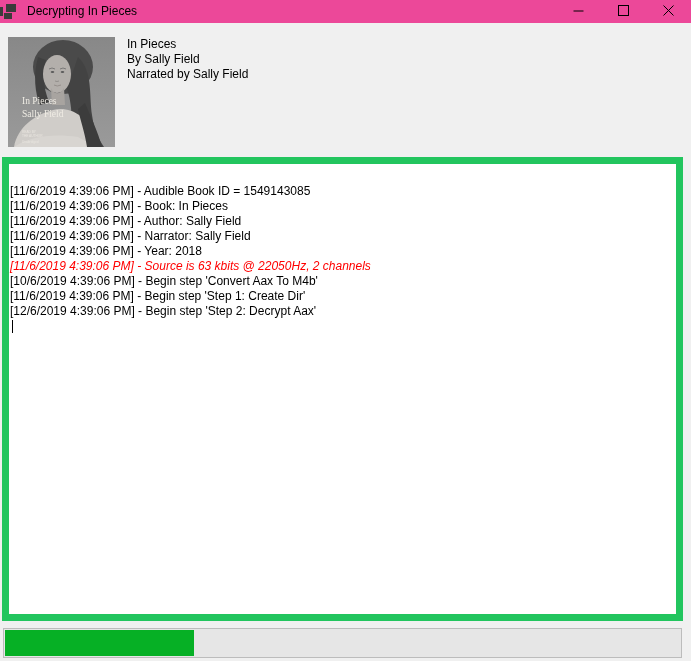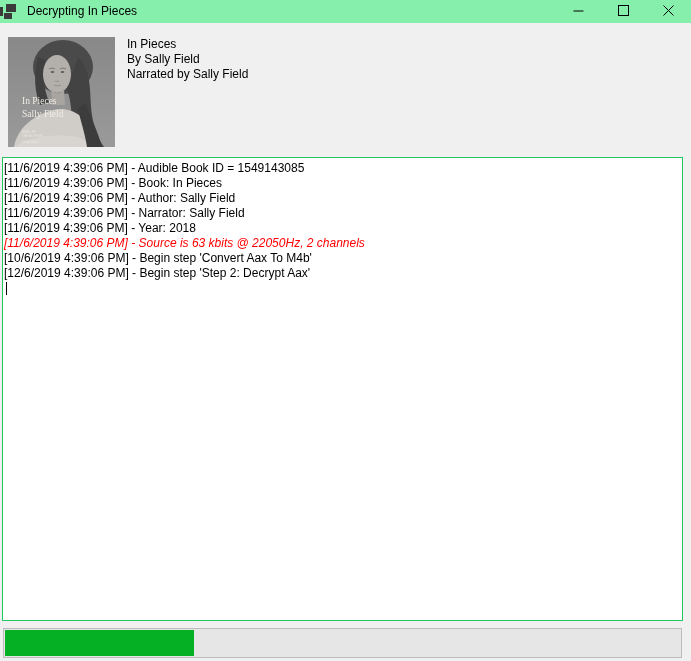--- a/index.html
+++ b/index.html
@@ -14,21 +14,21 @@
     width: 691px;
     height: 661px;
     background: #f0f0f0;
     overflow: hidden;
   }
   
   .titlebar {
     position: absolute;
     left: 0; top: 0;
     width: 691px; height: 23px;
-    background: #86efac;
+    background: #ec4899;
   }
   .app-icon {
     position: absolute;
     left: 0; top: 3px;
     width: 18px; height: 17px;
   }
   .titlebar-title {
     position: absolute;
     left: 27px; top: 4px;
     font-size: 12px;
@@ -63,22 +63,22 @@
     font-size: 12px;
     line-height: 15px;
     color: #000000;
   }
   
   .log {
     position: absolute;
     left: 2px; top: 157px;
     width: 681px; height: 464px;
     background: #ffffff;
-    border: 1px solid #22c55e;
-    padding: 3px 4px 0 1px;
+    border: 7px solid #22c55e;
+    padding: 20px 4px 0 1px;
     font-size: 12px;
     line-height: 15px;
     color: #000000;
     overflow: hidden;
     cursor: text;
   }
   .log-line { white-space: nowrap; }
   .caret {
     width: 1px; height: 13px;
     margin-left: 2px; margin-top: 1px;
@@ -182,20 +182,21 @@
   </div>
 
   <div class="log">
     <div class="log-line">[11/6/2019 4:39:06 PM] - Audible Book ID = 1549143085</div>
       <div class="log-line">[11/6/2019 4:39:06 PM] - Book: In Pieces</div>
       <div class="log-line">[11/6/2019 4:39:06 PM] - Author: Sally Field</div>
       <div class="log-line">[11/6/2019 4:39:06 PM] - Narrator: Sally Field</div>
       <div class="log-line">[11/6/2019 4:39:06 PM] - Year: 2018</div>
       <div class="log-line" style="color: rgb(255, 0, 0); font-style: italic;">[11/6/2019 4:39:06 PM] - Source is 63 kbits @ 22050Hz, 2 channels</div>
       <div class="log-line">[10/6/2019 4:39:06 PM] - Begin step 'Convert Aax To M4b'</div>
+      <div class="log-line">[11/6/2019 4:39:06 PM] - Begin step 'Step 1: Create Dir'</div>
       <div class="log-line">[12/6/2019 4:39:06 PM] - Begin step 'Step 2: Decrypt Aax'</div>
       <div class="caret"></div>
   </div>
 
   <div class="progressbar">
     <div class="progress-fill" style="width: 28%; background: rgb(6, 176, 37);"></div>
   </div>
 
 </div>
 

